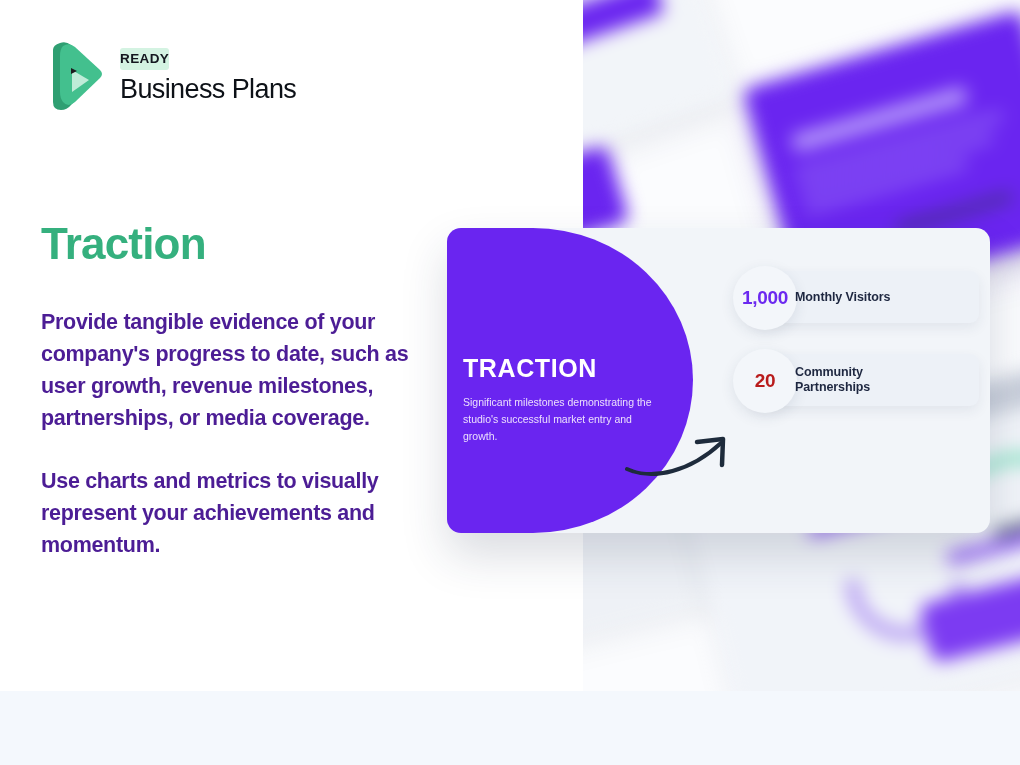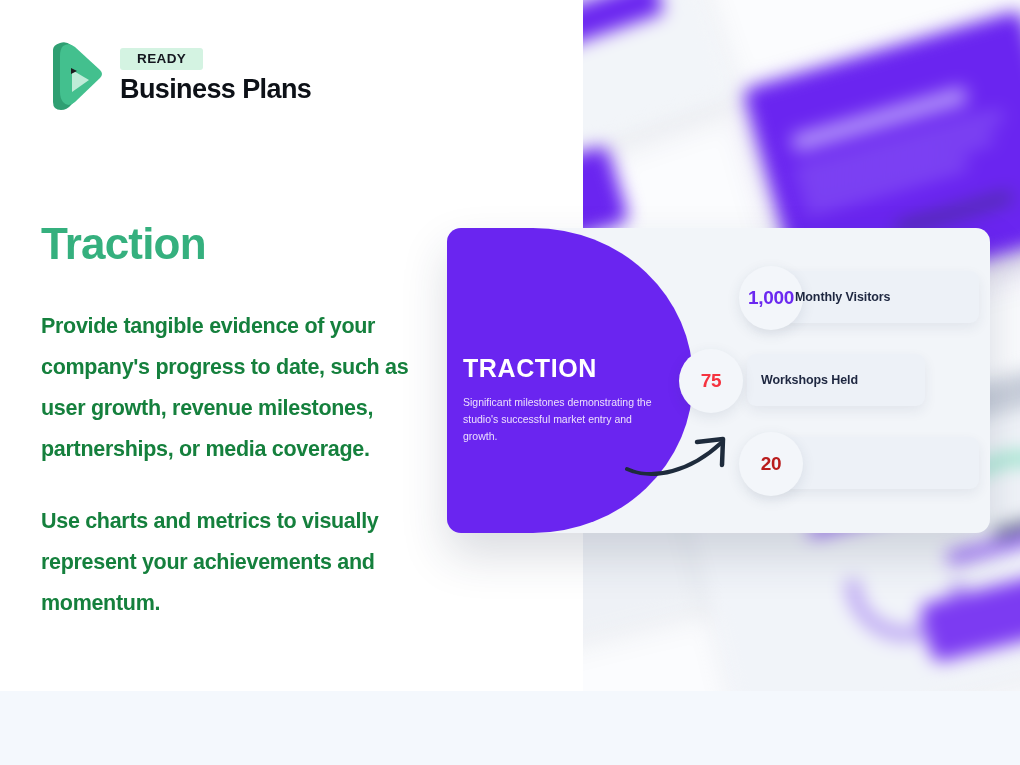--- a/index.html
+++ b/index.html
@@ -94,35 +94,35 @@
   .bs8 { left:440px; top:470px; width:150px; height:50px; background:#7c3bf2; transform:rotate(-16deg); }
   .bs9 { left:400px; top:640px; width:200px; height:60px; background:#7c3bf2; transform:rotate(-14deg); }
 
   
   .logo-area { position:absolute; left:41px; top:40px; display:flex; align-items:center; }
   .logo-mark { width:62px; height:72px; flex:none; }
   .logo-text { margin-left:17px; }
   .badge {
     display:inline-block; background:#d4f3e2; color:#14171f;
     font-size:13.5px; font-weight:700; letter-spacing:.4px;
-    padding:3px 17px 4px; border-radius:3px;
+    padding:3px 0 4px; border-radius:3px;
   }
   .brand {
-    margin-top:4px; font-size:27px; font-weight:700;
+    margin-top:4px; font-size:27px; font-weight:400;
     color:#0d1117; letter-spacing:-.6px;
   }
 
   .title {
     position:absolute; left:41px; top:219px;
     font-size:44px; font-weight:700; color:#35b07e; letter-spacing:-.8px;
   }
   .body-copy { position:absolute; left:41px; top:306px; width:395px; }
   .body-copy p {
-    font-size:21.5px; line-height:41px; font-weight:700;
-    color:#15803d; letter-spacing:-.3px;
+    font-size:21.5px; line-height:32px; font-weight:700;
+    color:#4c1d95; letter-spacing:-.3px;
   }
   .body-copy p + p { margin-top:31px; }
 
   
   .slide-card {
     position:absolute; left:447px; top:228px; width:543px; height:305px;
     background:#f2f5f9; border-radius:14px; overflow:hidden;
     box-shadow:0 22px 46px rgba(35,45,75,.17);
   }
   .purple-blob {
@@ -146,21 +146,21 @@
   .metric {
     position:relative; height:62px; margin-bottom:21px;
   }
   .metric .pill {
     position:absolute; left:30px; top:5px; right:-6px; height:52px;
     background:#edf1f7; border-radius:9px;
     box-shadow:0 5px 13px rgba(40,55,90,.08);
   }
   .metric.m2 .pill { right:48px; left:24px; }
   .metric .bubble {
-    position:absolute; left:16px; top:0; width:64px; height:64px; border-radius:50%;
+    position:absolute; left:10px; top:0; width:64px; height:64px; border-radius:50%;
     background:#f3f6fa; box-shadow:0 4px 14px rgba(40,55,90,.10);
     display:flex; align-items:center; justify-content:center;
   }
   .metric.m2 .bubble { left:-44px; }
   .metric .num { font-size:19px; font-weight:700; letter-spacing:-.3px; }
   .metric .label {
     position:absolute; left:72px; top:0; height:62px; width:130px;
     display:flex; align-items:center;
     font-size:12.5px; font-weight:700; line-height:15px;
     color:#1e2740; letter-spacing:-.1px;
@@ -242,30 +242,24 @@
     </svg>
 
     <div class="metrics">
       <div class="metric m1">
         <div class="pill"></div>
         <div class="bubble">
           <span class="num" style="color:#6b28f0">1,000</span>
         </div>
         <div class="label">Monthly Visitors</div>
       </div>
-      <div class="metric m2">
-        <div class="pill"></div>
-        <div class="bubble">
-          <span class="num" style="color:#f5333f">75</span>
-        </div>
-        <div class="label">Workshops Held</div>
-      </div>
       <div class="metric m3">
         <div class="pill"></div>
         <div class="bubble">
           <span class="num" style="color:#b91c1c">20</span>
         </div>
+        <div class="label">Community Partnerships</div>
       </div>
     </div>
   </div>
 
   <div class="bottom-band"></div>
 </div>
 
 </body></html>

